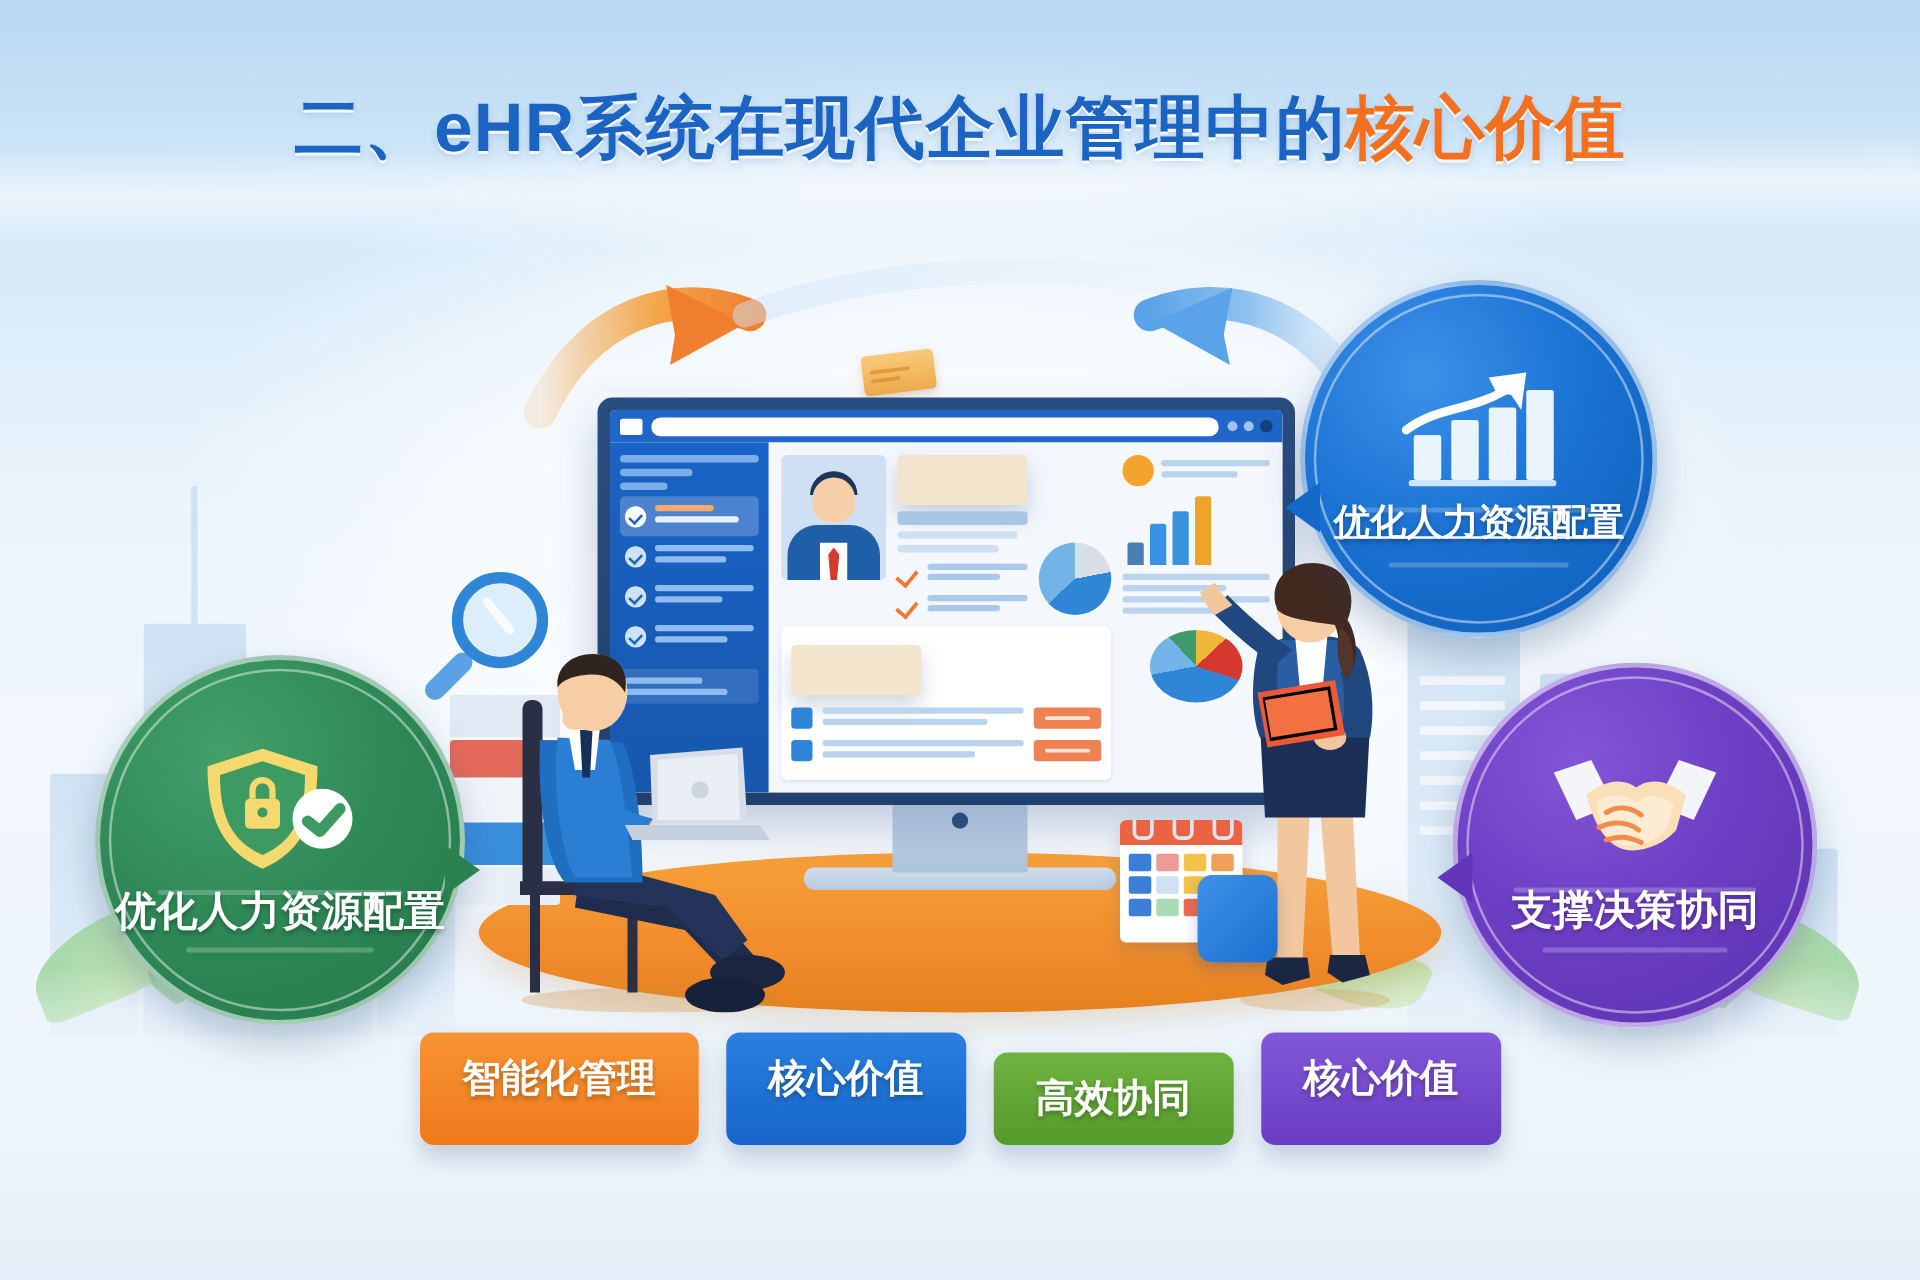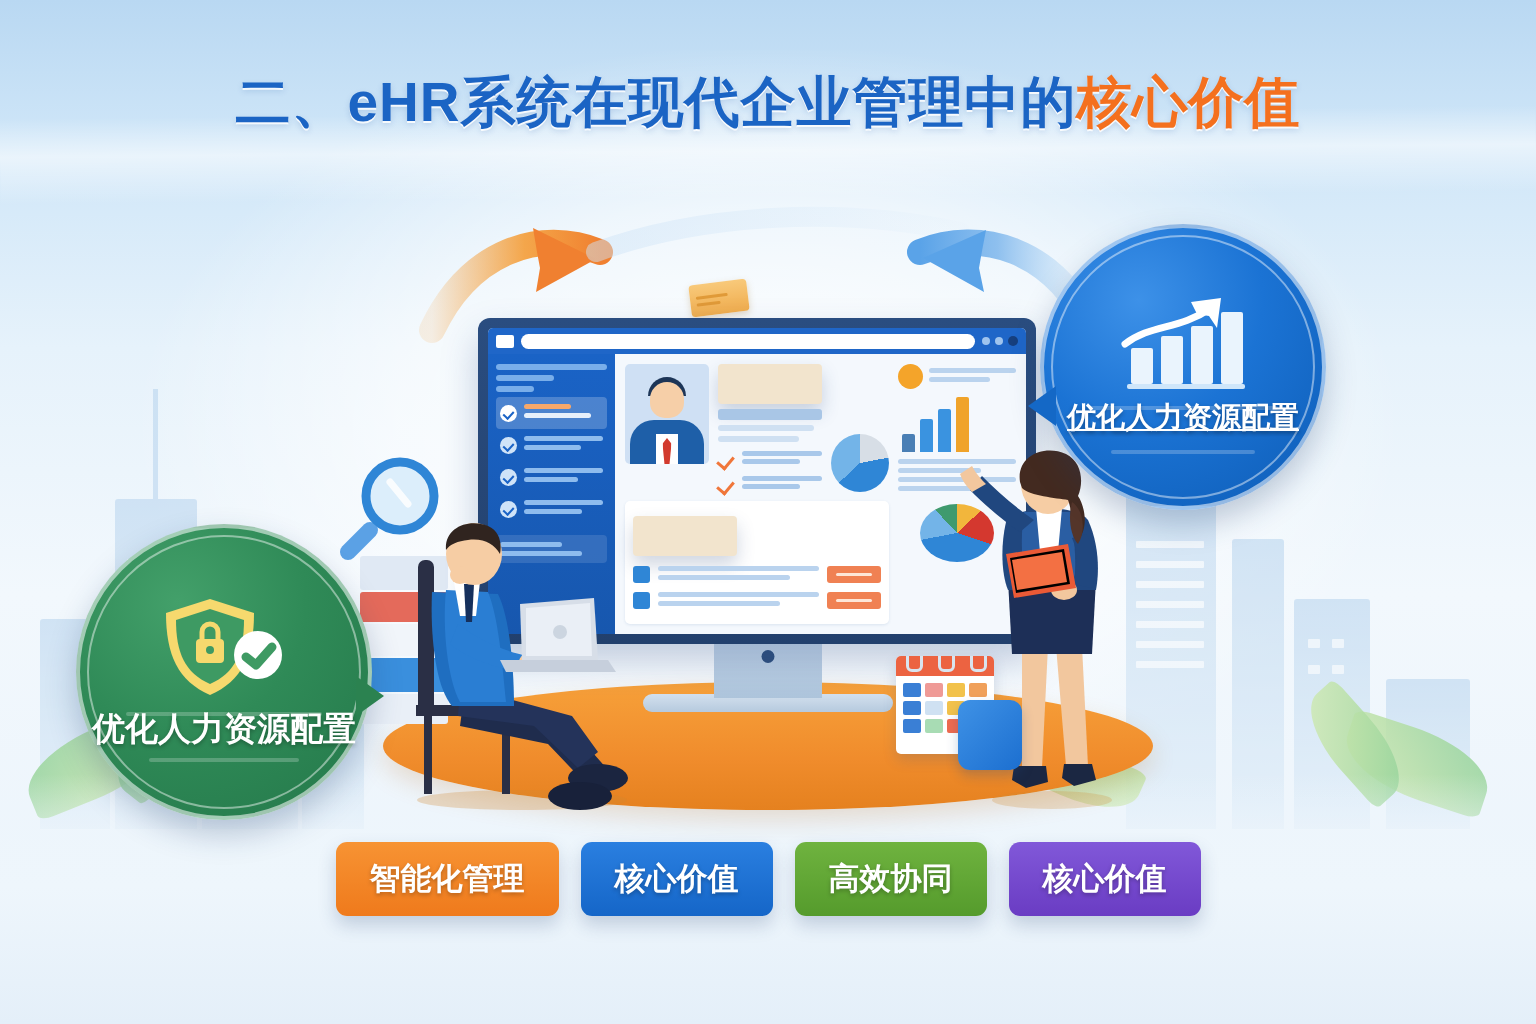--- a/index.html
+++ b/index.html
@@ -135,21 +135,21 @@
 
   
   .arrows{position:absolute;left:0;top:0;width:1536px;height:1024px;pointer-events:none;}
 
   
   .pills{position:absolute;left:0;right:0;bottom:108px;display:flex;justify-content:center;gap:22px;}
   .pill{padding:16px 34px;border-radius:11px;color:#fff;font-size:31px;font-weight:bold;
     text-shadow:0 2px 4px rgba(0,0,0,.28);box-shadow:0 9px 18px rgba(40,70,120,.22);white-space:nowrap;}
   .p-or{background:linear-gradient(180deg,#f79333 0%,#ef7a1c 100%);}
   .p-bl{background:linear-gradient(180deg,#2a7fe0 0%,#1566c8 100%);}
-  .p-gr{background:linear-gradient(180deg,#6fb33f 0%,#559b2c 100%);}
+  .p-gr{background:linear-gradient(180deg,#6fb33f 0%,#559b2c 100%);margin-top:16px;}
   .p-pu{background:linear-gradient(180deg,#8158d9 0%,#6a3cc3 100%);}
 
   
   .magnifier{position:absolute;left:340px;top:452px;width:108px;height:108px;}
   .envelope{position:absolute;left:690px;top:282px;width:58px;height:32px;
     background:linear-gradient(180deg,#f8c97a,#f0ad4e);border-radius:4px;transform:rotate(-7deg);
     box-shadow:0 3px 7px rgba(160,110,30,.25);}
   .envelope:before{content:"";position:absolute;left:6px;top:12px;width:32px;height:3px;background:#e09a38;border-radius:2px;}
   .envelope:after{content:"";position:absolute;left:6px;top:19px;width:24px;height:3px;background:#e09a38;border-radius:2px;}
   .calendar{position:absolute;left:896px;top:656px;width:98px;height:98px;background:#fff;border-radius:5px;
@@ -535,20 +535,36 @@
       <rect x="38" y="46" width="28" height="24" rx="4" fill="#f6d96e"></rect>
       <path d="M44 46 v-7 a8 8 0 0 1 16 0 v7" stroke="#f6d96e" stroke-width="5" fill="none"></path>
       <circle cx="52" cy="57" r="4" fill="#3e9a63"></circle>
       <circle cx="100" cy="62" r="24" fill="#ffffff"></circle>
       <path d="M88 64 L98 72 L114 54" stroke="#3e9a63" stroke-width="9" fill="none" stroke-linecap="round" stroke-linejoin="round"></path>
     </svg>
     <div class="lbl" style="font-size:33px;">优化人力资源配置</div>
     <div class="tail" style="right:-16px;top:148px;border-top:20px solid transparent;border-bottom:20px solid transparent;border-left:28px solid #2b8250;"></div>
   </div>
 
+  <div class="badge b-purple">
+    <div class="ring"></div>
+    <div class="strip" style="top:62%;"></div>
+    <div class="strip" style="top:79%;left:24%;right:24%;"></div>
+    <svg class="ico" width="150" height="98" viewBox="0 0 150 98">
+      <path d="M10 16 L40 6 L58 42 L28 54 Z" fill="#f3f5f8"></path>
+      <path d="M140 16 L110 6 L92 42 L122 54 Z" fill="#f3f5f8"></path>
+      <path d="M36 34 C50 22 66 20 76 28 C86 20 102 22 116 34 L108 62 C96 76 74 82 62 76 C50 70 42 56 36 34 Z" fill="#fbdfb8"></path>
+      <path d="M44 40 C56 32 66 32 76 40 C86 32 98 34 106 42 L100 62 C88 74 70 78 60 72 C50 66 46 54 44 40 Z" fill="#fdecd2"></path>
+      <path d="M52 48 C62 42 72 44 80 50" stroke="#f28c4a" stroke-width="4" fill="none" stroke-linecap="round"></path>
+      <path d="M46 60 C58 54 70 56 78 62" stroke="#f28c4a" stroke-width="4" fill="none" stroke-linecap="round"></path>
+      <path d="M52 70 C62 66 72 68 80 72" stroke="#f28c4a" stroke-width="4" fill="none" stroke-linecap="round"></path>
+    </svg>
+    <div class="lbl" style="font-size:33px;">支撑决策协同</div>
+    <div class="tail" style="left:-16px;top:148px;border-top:20px solid transparent;border-bottom:20px solid transparent;border-right:28px solid #6235b8;"></div>
+  </div>
 
   <div class="pills">
     <div class="pill p-or">智能化管理</div>
     <div class="pill p-bl">核心价值</div>
     <div class="pill p-gr">高效协同</div>
     <div class="pill p-pu">核心价值</div>
   </div>
 
 </div>
 

